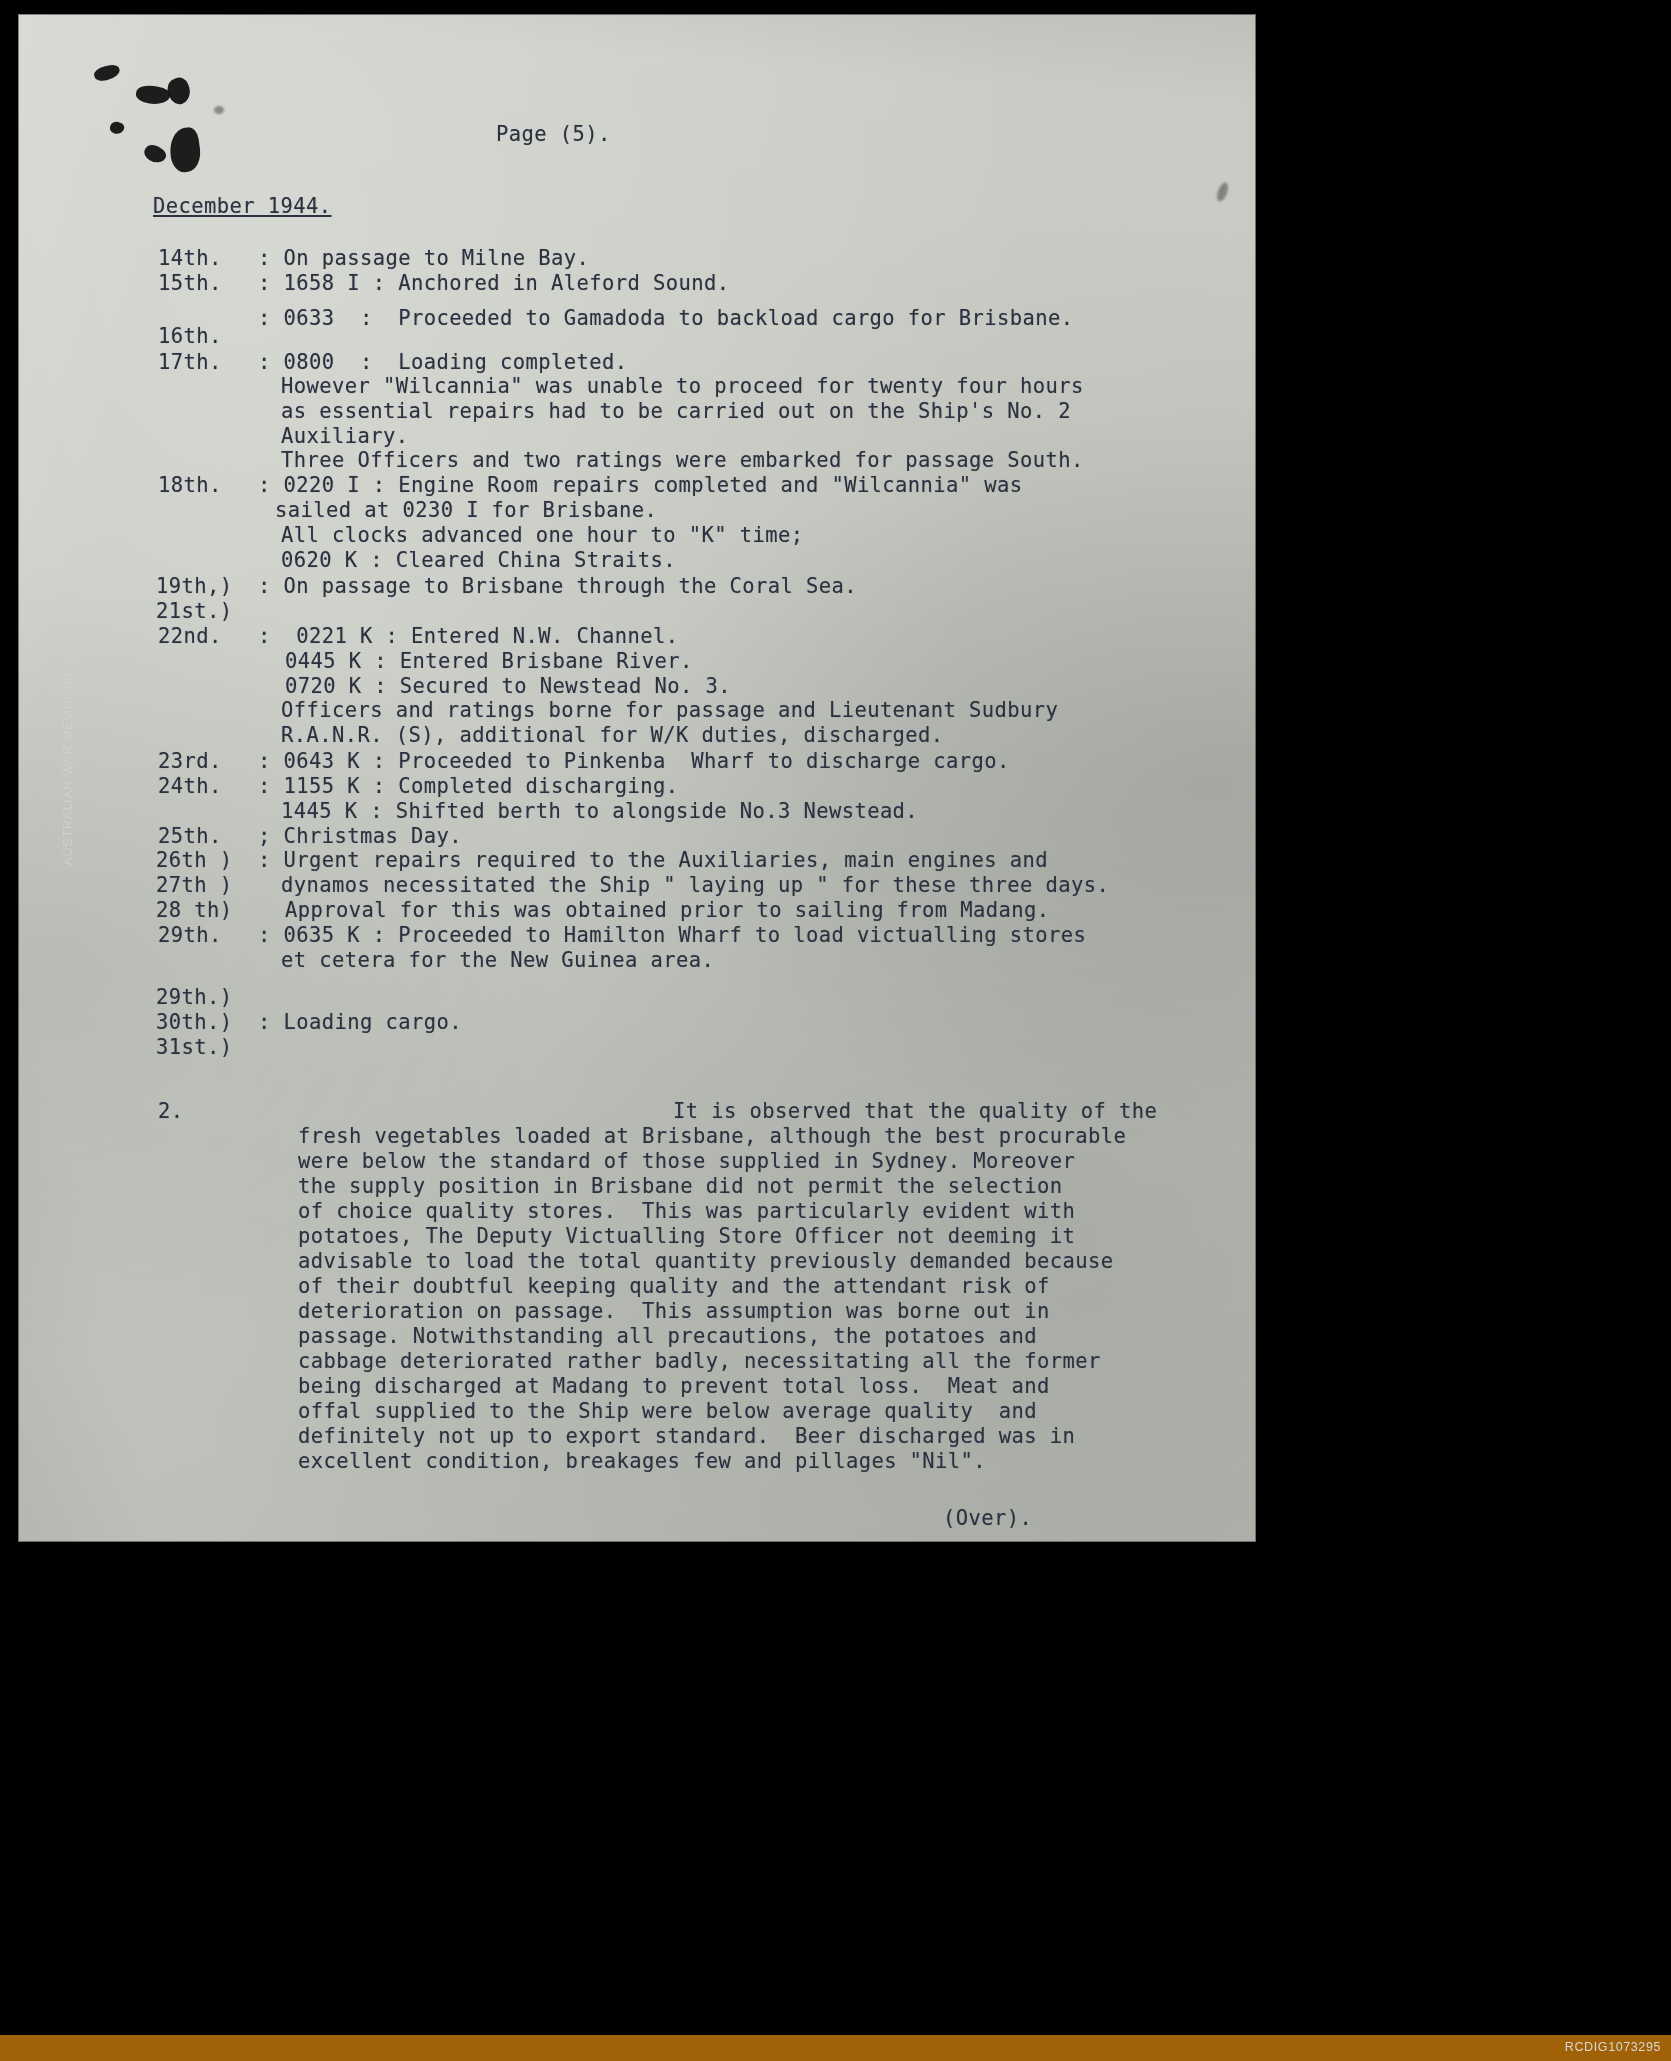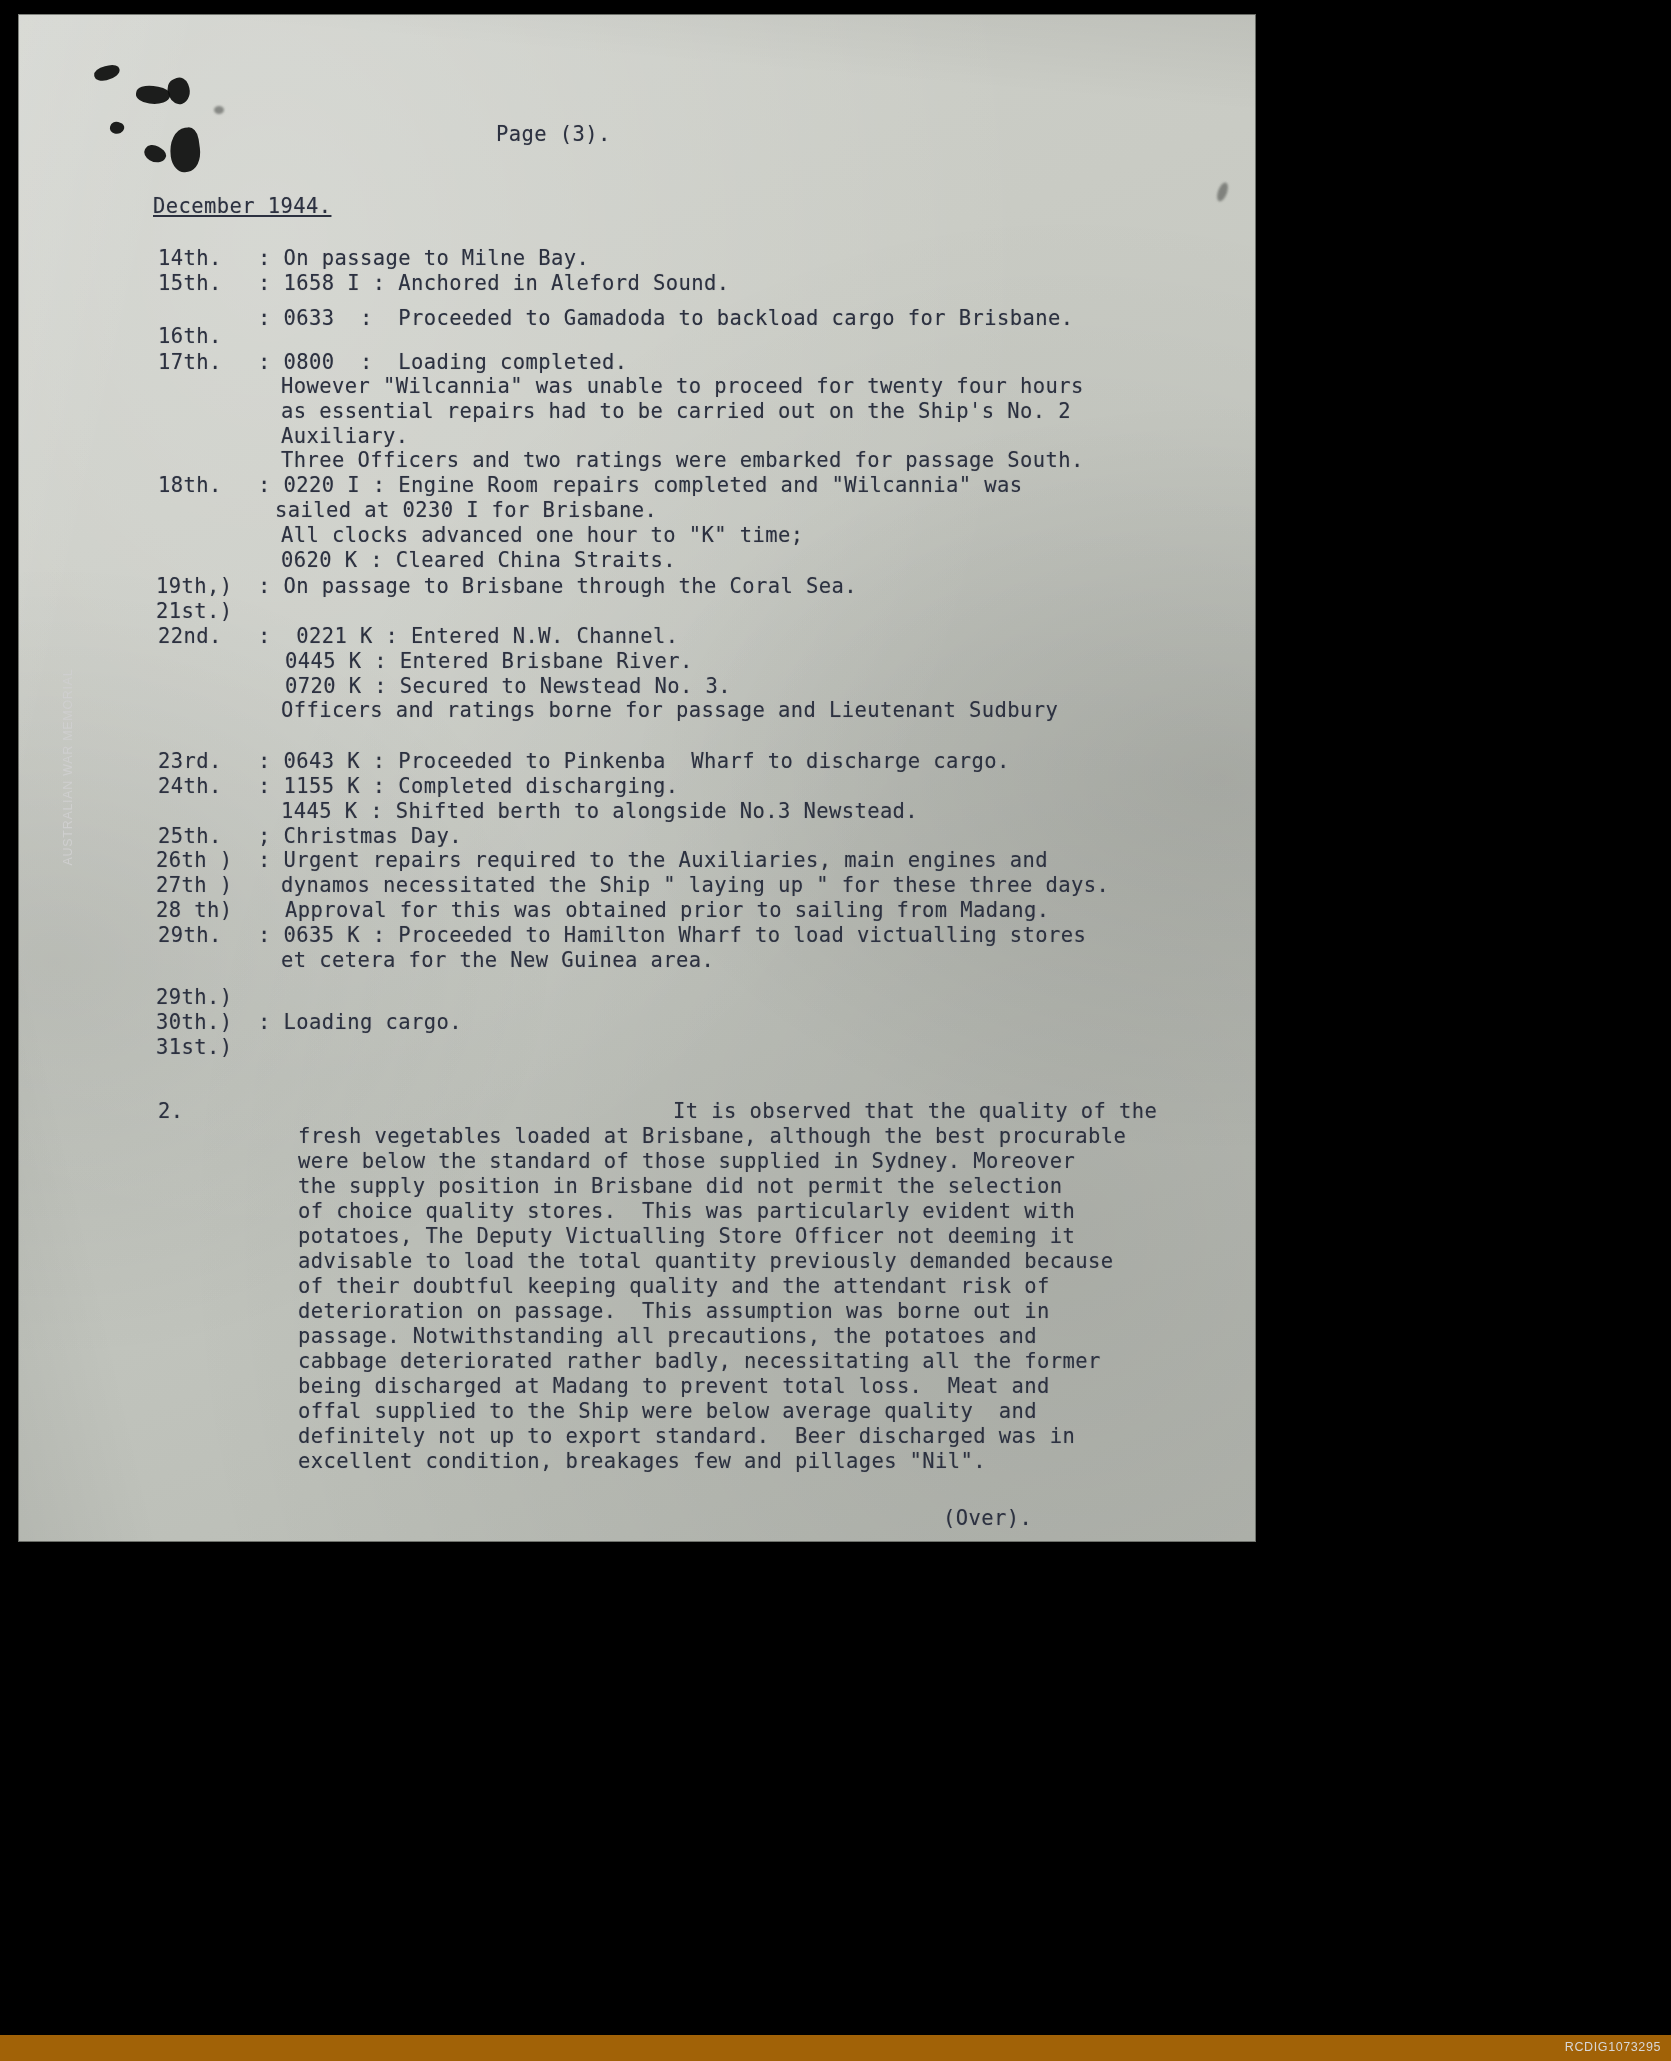--- a/index.html
+++ b/index.html
@@ -136,21 +136,21 @@
   <div class="tear" style="left:118px; top:72px; width:34px; height:18px; transform:rotate(8deg);"></div>
   <div class="tear" style="left:150px; top:64px; width:22px; height:26px; transform:rotate(-22deg);"></div>
   <div class="tear" style="left:92px; top:108px; width:14px; height:12px; transform:rotate(15deg);"></div>
   <div class="tear" style="left:126px; top:132px; width:22px; height:16px; transform:rotate(30deg);"></div>
   <div class="tear" style="left:152px; top:114px; width:30px; height:44px; border-radius:60% 30% 50% 40%; transform:rotate(-8deg);"></div>
   <div class="smudge" style="left:196px; top:92px; width:10px; height:8px;"></div>
   <div class="smudge" style="left:1200px; top:168px; width:9px; height:20px; transform:rotate(20deg);"></div>
 
   <div id="typescript">
 
-    <div class="ln title-line">Page (3).</div>
+    <div class="ln title-line">Page (5).</div>
     <div class="ln month-head">December 1944.</div>
 
     <div class="ln col-date" style="left:140px; top:232px;">14th.</div>
     <div class="ln entry-text" style="left:240px; top:232px;">: On passage to Milne Bay.</div>
 
     <div class="ln col-date" style="left:140px; top:257px;">15th.</div>
     <div class="ln entry-text" style="left:240px; top:257px;">: 1658 I : Anchored in Aleford Sound.</div>
 
     <div class="ln col-date" style="left:140px; top:310px;">16th.</div>
     <div class="ln entry-text" style="left:240px; top:292px;">: 0633  :  Proceeded to Gamadoda to backload cargo for Brisbane.</div>
@@ -170,20 +170,21 @@
 
     <div class="ln col-date" style="left:138px; top:560px;">19th,)</div>
     <div class="ln entry-text" style="left:240px; top:560px;">: On passage to Brisbane through the Coral Sea.</div>
     <div class="ln col-date" style="left:138px; top:585px;">21st.)</div>
 
     <div class="ln col-date" style="left:140px; top:610px;">22nd.</div>
     <div class="ln entry-text" style="left:240px; top:610px;">:  0221 K : Entered N.W. Channel.</div>
     <div class="ln entry-text" style="left:267px; top:635px;">0445 K : Entered Brisbane River.</div>
     <div class="ln entry-text" style="left:267px; top:660px;">0720 K : Secured to Newstead No. 3.</div>
     <div class="ln entry-text" style="left:263px; top:684px;">Officers and ratings borne for passage and Lieutenant Sudbury</div>
+    <div class="ln entry-text" style="left:263px; top:709px;">R.A.N.R. (S), additional for W/K duties, discharged.</div>
 
     <div class="ln col-date" style="left:140px; top:735px;">23rd.</div>
     <div class="ln entry-text" style="left:240px; top:735px;">: 0643 K : Proceeded to Pinkenba  Wharf to discharge cargo.</div>
 
     <div class="ln col-date" style="left:140px; top:760px;">24th.</div>
     <div class="ln entry-text" style="left:240px; top:760px;">: 1155 K : Completed discharging.</div>
     <div class="ln entry-text" style="left:263px; top:785px;">1445 K : Shifted berth to alongside No.3 Newstead.</div>
 
     <div class="ln col-date" style="left:140px; top:810px;">25th.</div>
     <div class="ln entry-text" style="left:240px; top:810px;">; Christmas Day.</div>

